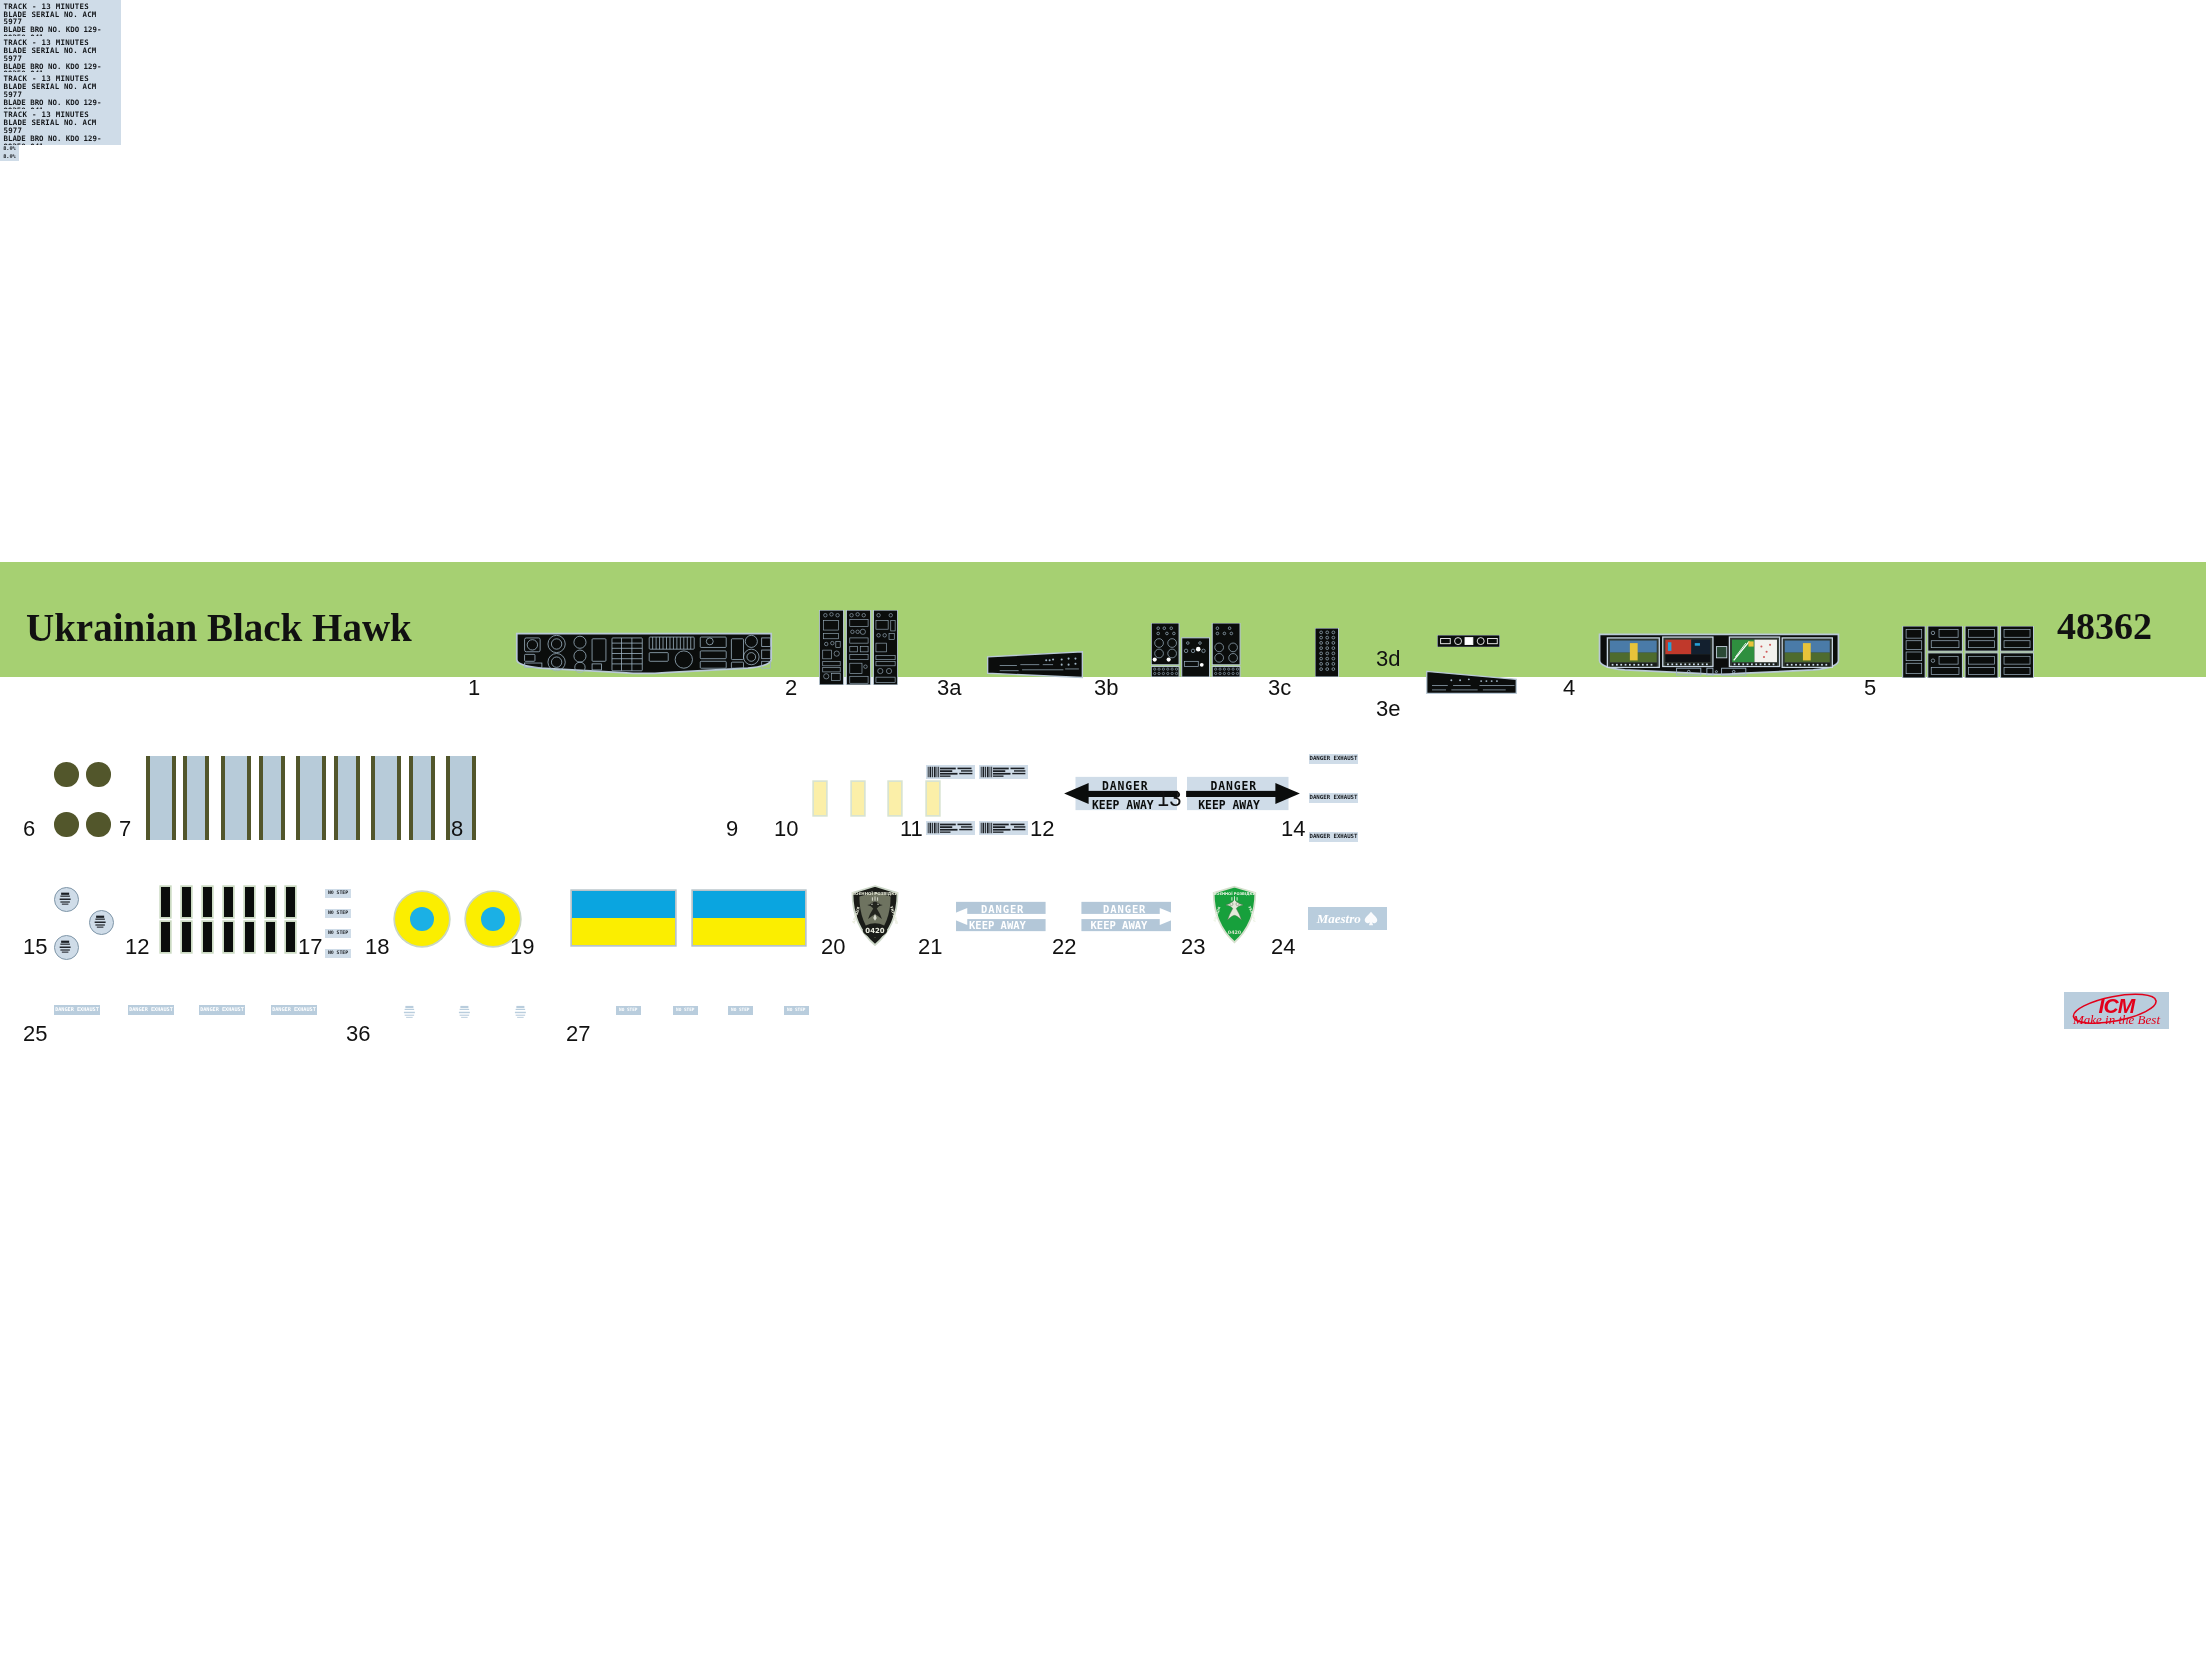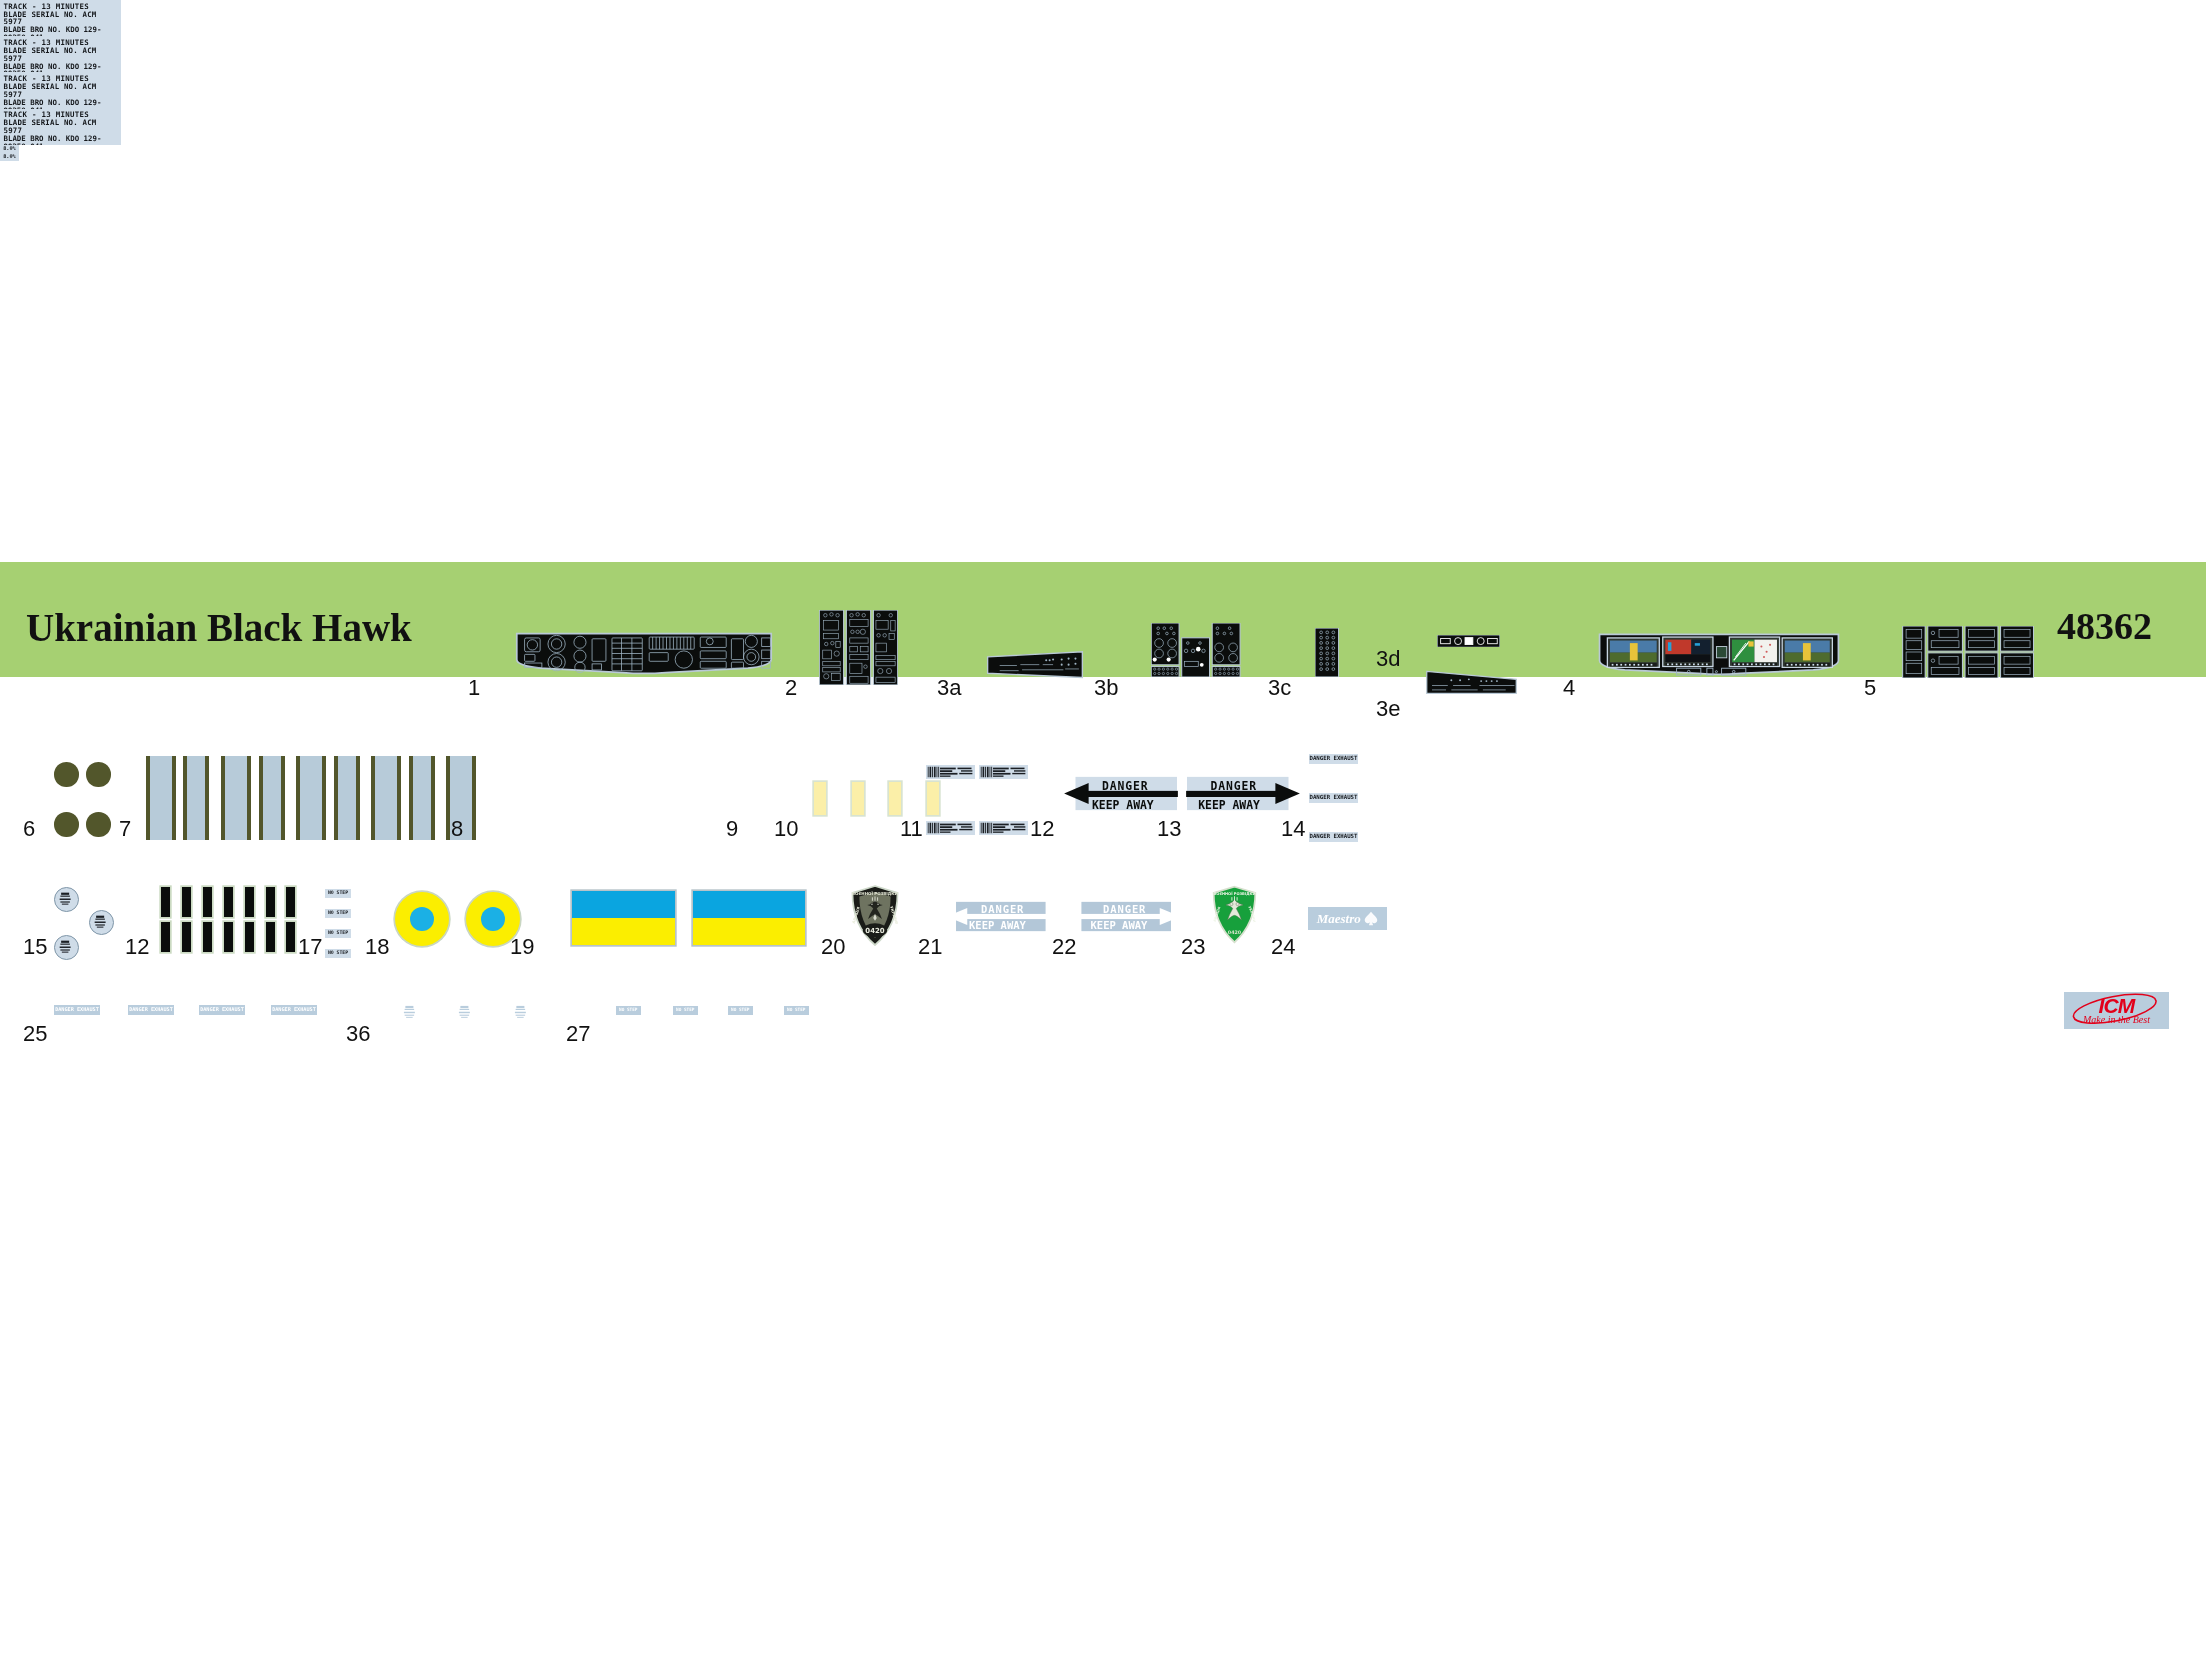--- a/index.html
+++ b/index.html
@@ -604,21 +604,21 @@
 <div style="position:absolute;left:1064px;top:776px;width:114px;height:35px;">
   <svg viewBox="0 0 130 40" width="114" height="35">
     <rect x="13" y="1" width="116" height="38" fill="#cfdce8"></rect>
     <path d="M0 20 L28 8 L28 32 Z" fill="#0b0d0c"></path>
     <rect x="26" y="17" width="104" height="7" fill="#0b0d0c"></rect>
   </svg>
   <div class="mono" style="position:absolute;left:38px;top:2.6px;font-size:11.4px;font-weight:bold;color:#0b0d0c;letter-spacing:0.9px;">DANGER</div>
   <div class="mono" style="position:absolute;left:28px;top:22px;font-size:11.4px;font-weight:bold;color:#0b0d0c;letter-spacing:0px;">KEEP  AWAY</div>
 </div>
 
-<div class="num" style="left:1157px;top:794px;">13</div>
+<div class="num" style="left:1157px;top:764px;">13</div>
 
 <div style="position:absolute;left:1186px;top:776px;width:114px;height:35px;">
   <svg viewBox="0 0 130 40" width="114" height="35">
     <rect x="1" y="1" width="116" height="38" fill="#cfdce8"></rect>
     <path d="M130 20 L102 8 L102 32 Z" fill="#0b0d0c"></path>
     <rect x="0" y="17" width="104" height="7" fill="#0b0d0c"></rect>
   </svg>
   <div class="mono" style="position:absolute;left:24.5px;top:2.6px;font-size:11.4px;font-weight:bold;color:#0b0d0c;letter-spacing:0.9px;">DANGER</div>
   <div class="mono" style="position:absolute;left:12.2px;top:22px;font-size:11.4px;font-weight:bold;color:#0b0d0c;letter-spacing:0px;">KEEP  AWAY</div>
 </div>
@@ -775,21 +775,21 @@
   <svg viewBox="0 0 20 22" width="14" height="15.7" style="margin-left:3.5px;">
     <path d="M10 1 C6 6 1 9 1 13 A4.5 4.5 0 0 0 8.5 16 L7 20 H13 L11.5 16 A4.5 4.5 0 0 0 19 13 C19 9 14 6 10 1 Z" fill="#ffffff" opacity="0.92"></path>
   </svg>
 </div>
 
 <div class="icm" style="position:absolute;left:2064px;top:992px;width:105px;height:37px;">
   <svg viewBox="0 0 120 42" width="105" height="37" style="position:absolute;left:0;top:0;">
     <ellipse cx="58" cy="19" rx="48" ry="14" fill="none" stroke="#e2001a" stroke-width="1.8" transform="rotate(-11 58 19)"></ellipse>
   </svg>
   <div class="icm-main" style="position:relative;font-size:21px;line-height:19px;">ICM</div>
-  <div class="icm-sub" style="position:relative;font-size:10px;line-height:9.6px;">Make in the Best</div>
+  <div class="icm-sub" style="position:relative;font-size:13px;line-height:9.6px;">Make in the Best</div>
 </div>
 
 <div class="num" style="left:23px;top:999px;">25</div>
 <div class="dexh-w chip" style="left:54px;top:1005px;width:46px;height:9.6px;font-size:5.2px;line-height:9.6px;"><span>DANGER  EXHAUST</span></div>
 <div class="dexh-w chip" style="left:128px;top:1005px;width:46px;height:9.6px;font-size:5.2px;line-height:9.6px;"><span>DANGER  EXHAUST</span></div>
 <div class="dexh-w chip" style="left:199px;top:1005px;width:46px;height:9.6px;font-size:5.2px;line-height:9.6px;"><span>DANGER  EXHAUST</span></div>
 <div class="dexh-w chip" style="left:271px;top:1005px;width:46px;height:9.6px;font-size:5.2px;line-height:9.6px;"><span>DANGER  EXHAUST</span></div>
 
 <div class="num" style="left:346px;top:999px;">36</div>
 <div id="badges-white">

